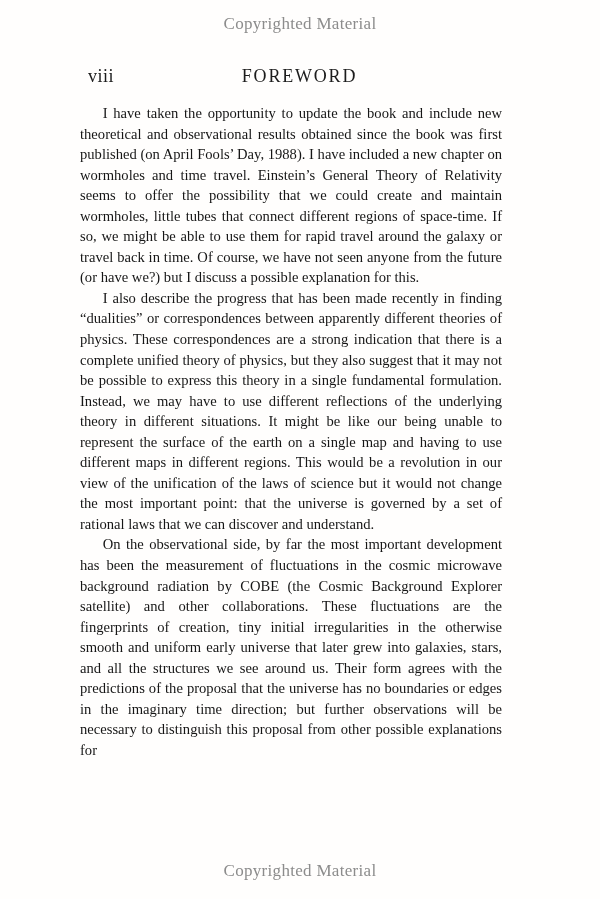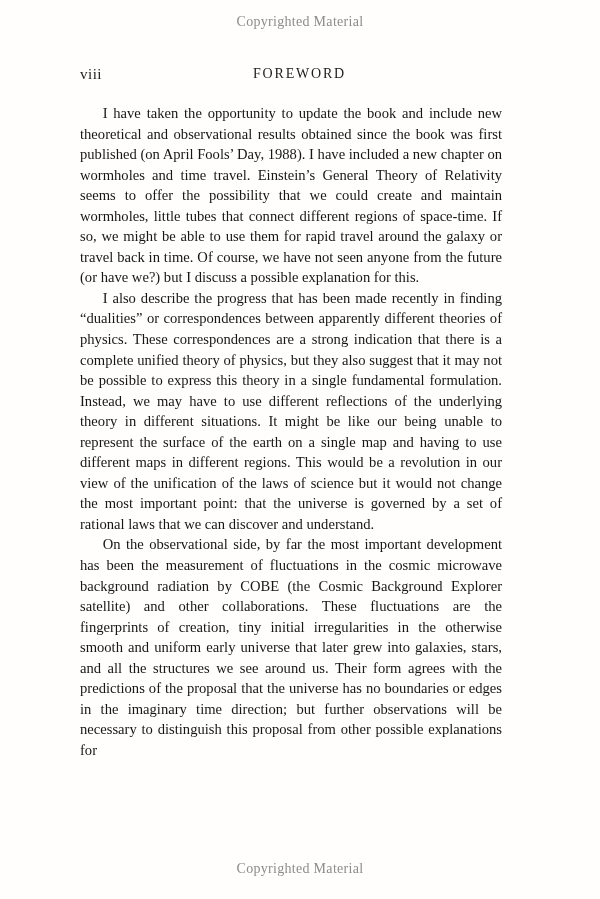--- a/index.html
+++ b/index.html
@@ -16,45 +16,45 @@
     background: #fffefd;
     font-family: "Liberation Serif", serif;
     color: #1a1a1a;
     overflow: hidden;
   }
   .copyright {
     position: absolute;
     left: 0;
     right: 0;
     text-align: center;
-    font-size: 14px;
+    font-size: 17px;
     color: #8c8c8c;
     letter-spacing: 0.3px;
   }
   .copyright.top { top: 14px; }
   .copyright.bottom { top: 861px; }
   .header {
     position: absolute;
     top: 66px;
     left: 80px;
     right: 81px;
     text-align: center;
     font-size: 13px;
     color: #1c1c1c;
   }
   .pagenum {
     position: absolute;
-    left: 0;
+    left: 8px;
     top: 0;
     letter-spacing: 0.5px;
-    font-size: 15px;
+    font-size: 18px;
   }
   .title {
     letter-spacing: 1.8px;
-    font-size: 14px;
+    font-size: 18px;
   }
   .bodytext {
     position: absolute;
     top: 103px;
     left: 80px;
     right: 98px;
     text-align: justify;
     font-size: 14.6px;
     line-height: 20.55px;
     color: #161616;

